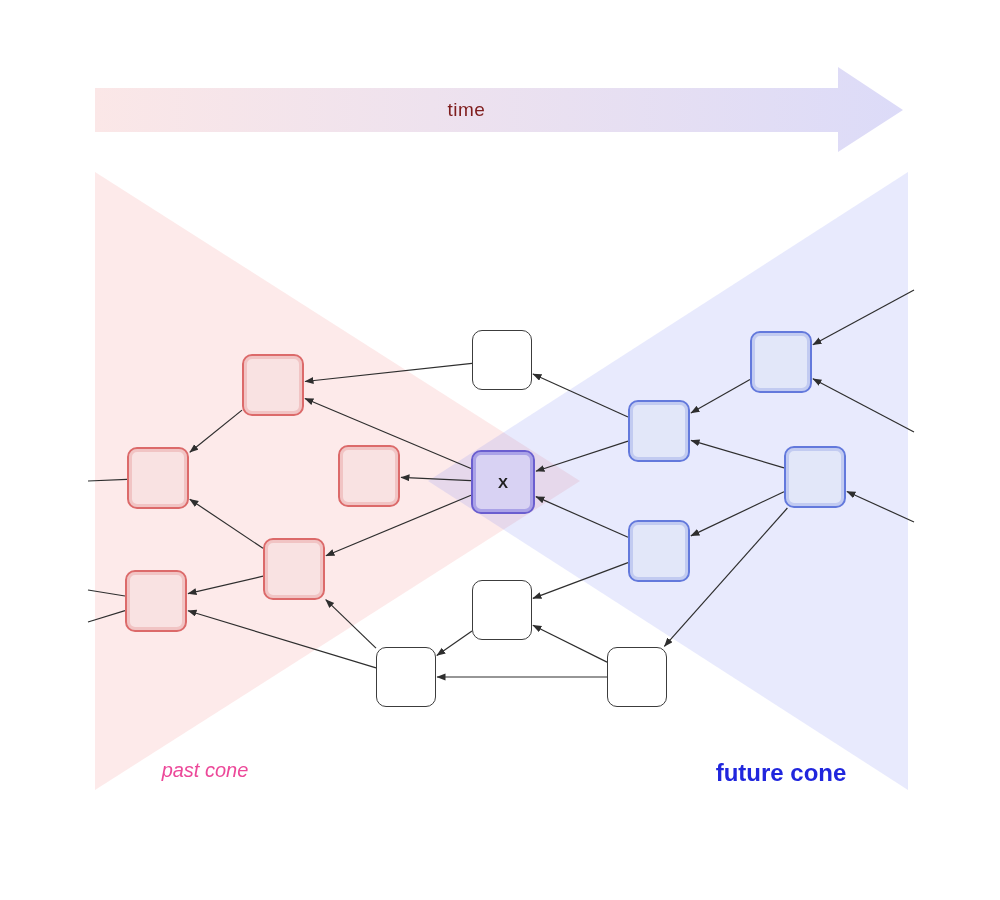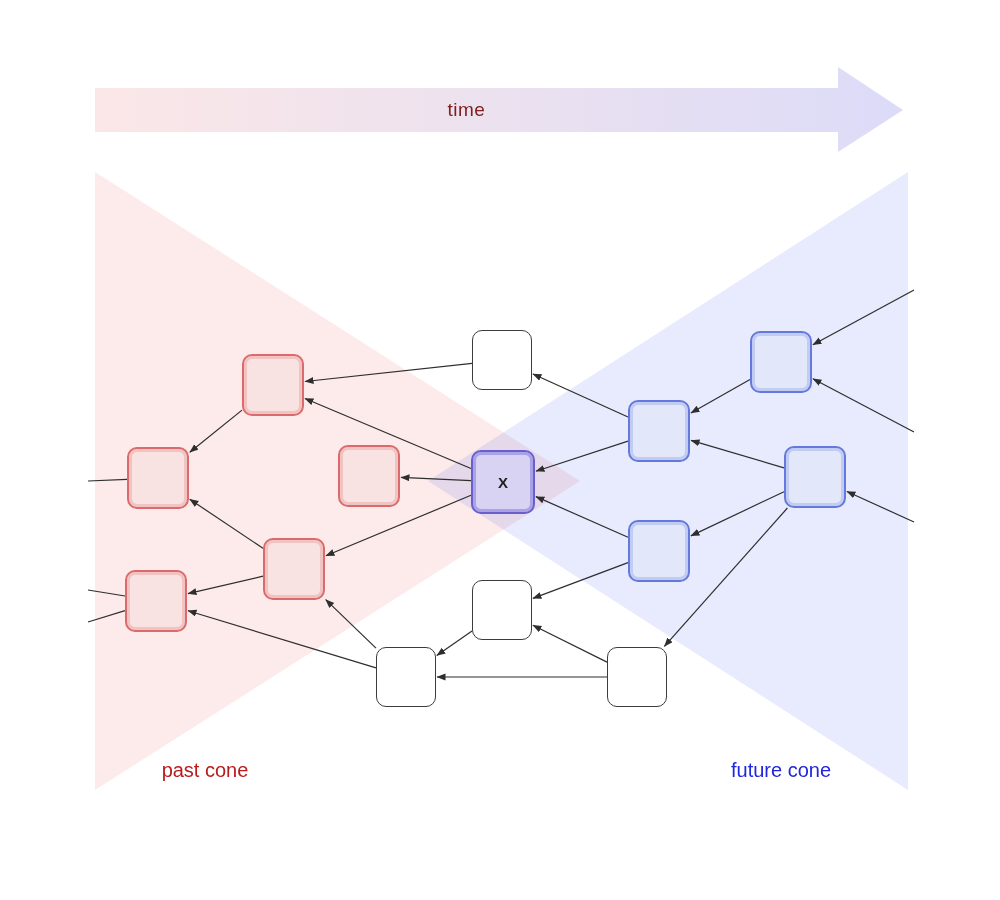--- a/index.html
+++ b/index.html
@@ -17,21 +17,21 @@
     font-weight:700;font-size:15px;color:#1e1e1e;
     pointer-events:auto;
   }
   .node-white{border-width:1.5px;}
   .node-red{box-shadow:inset 0 0 0 3px rgba(220,106,106,.25);}
   .node-blue{box-shadow:inset 0 0 0 3px rgba(99,121,220,.25);}
   .node-x{box-shadow:inset 0 0 0 3px rgba(116,104,218,.45);}
   .diagram-label{position:absolute;text-align:center;}
   .time-label{left:95px;top:88px;width:743px;height:44px;line-height:44px;font-size:19px;letter-spacing:.5px;}
   .past-label{left:115px;top:759px;width:180px;font-size:20px;}
-  .future-label{left:691px;top:759px;width:180px;font-size:20px;}
+  .future-label{left:691px;top:759px;width:180px;font-size:24px;font-weight:bold;}
 </style>
 </head>
 <body>
 
 <div class="stage">
 
   <svg class="canvas" id="canvas" width="1000" height="900">
     <defs>
       <linearGradient id="timeGrad" x1="0" y1="0" x2="1" y2="0">
         <stop id="tg-start" offset="0" stop-color="#fbe7e7"></stop>
@@ -85,16 +85,16 @@
       <div class="node node-blue" style="left: 628px; top: 400px; height: 62px; width: 62px; background: rgb(226, 231, 249); border-color: rgb(99, 121, 220);"></div>
       <div class="node node-blue" style="left: 784px; top: 446px; height: 62px; width: 62px; background: rgb(226, 231, 249); border-color: rgb(99, 121, 220);"></div>
       <div class="node node-blue" style="left: 628px; top: 520px; height: 62px; width: 62px; background: rgb(226, 231, 249); border-color: rgb(99, 121, 220);"></div>
       <div class="node node-white" style="left: 472px; top: 330px; height: 60px; width: 60px; background: rgb(255, 255, 255); border-color: rgb(60, 60, 60);"></div>
       <div class="node node-white" style="left: 472px; top: 580px; height: 60px; width: 60px; background: rgb(255, 255, 255); border-color: rgb(60, 60, 60);"></div>
       <div class="node node-white" style="left: 376px; top: 647px; height: 60px; width: 60px; background: rgb(255, 255, 255); border-color: rgb(60, 60, 60);"></div>
       <div class="node node-white" style="left: 607px; top: 647px; height: 60px; width: 60px; background: rgb(255, 255, 255); border-color: rgb(60, 60, 60);"></div>
     </div>
 
   <div class="diagram-label time-label" style="color: #7f1d1d;">time</div>
-  <div class="diagram-label past-label" style="color: #b91c1c;">past cone</div>
+  <div class="diagram-label past-label" style="color: #ec4899; font-style: italic;">past cone</div>
   <div class="diagram-label future-label" style="color: rgb(32, 38, 221);">future cone</div>
 
 </div>
 
 </body></html>

